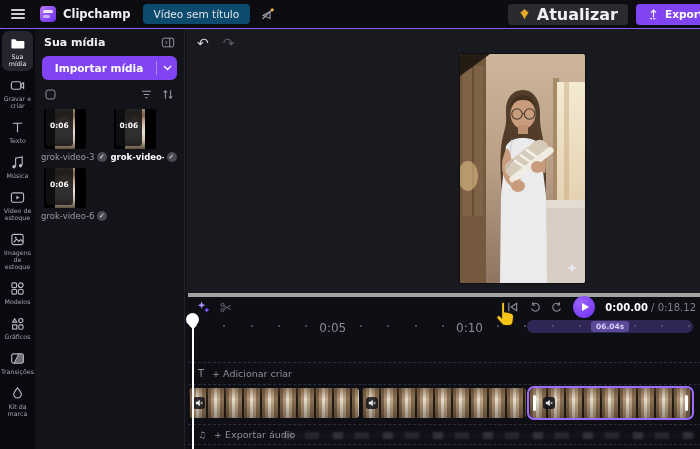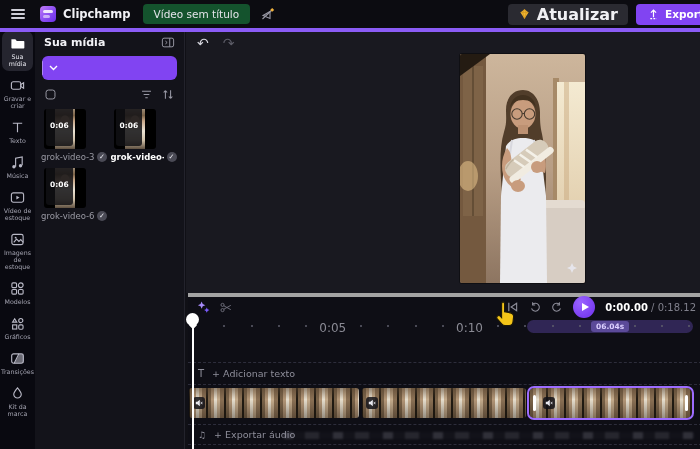--- a/index.html
+++ b/index.html
@@ -3,29 +3,29 @@
 <meta charset="utf-8">
 <style>
   html,body{margin:0;padding:0;background:#000;}
   .app{position:relative;width:700px;height:449px;overflow:hidden;background:#101016;
        font-family:"DejaVu Sans","Liberation Sans",sans-serif;color:#e8e8ee;
        -webkit-font-smoothing:antialiased;}
   svg{display:block}
 
   
   .topbar{position:absolute;left:0;top:0;width:700px;height:28px;background:#0c0c11;
-          border-bottom:4px solid #8b5cf6;display:flex;align-items:center;z-index:30;}
+          border-bottom:1px solid #8b5cf6;display:flex;align-items:center;z-index:30;}
   .hamburger{width:14px;height:10px;margin:0 15px 0 11px;display:flex;flex-direction:column;justify-content:space-between;cursor:pointer;}
   .hamburger i{display:block;height:1.6px;background:#cfcfd8;border-radius:1px;}
   .logo{width:16px;height:16px;border-radius:4px;margin-right:7px;
         background:linear-gradient(135deg,#c07bf7 0%,#8a4df2 55%,#6d2fe8 100%);position:relative;}
   .logo:before{content:"";position:absolute;left:3px;top:4px;width:10px;height:3px;background:rgba(255,255,255,.85);border-radius:1.5px;}
   .logo:after{content:"";position:absolute;left:3px;top:9px;width:7px;height:3px;background:rgba(255,255,255,.55);border-radius:1.5px;}
   .appname{font-size:11.5px;font-weight:bold;color:#f2f2f6;margin-right:12px;}
-  .title-pill{background:#14532d;border-radius:4px;padding:4px 11px;font-size:10.5px;color:#e4e4ea;cursor:text;}
+  .title-pill{background:#0c4a6e;border-radius:4px;padding:4px 11px;font-size:10.5px;color:#e4e4ea;cursor:text;}
   .wm-icon{margin-left:10px;cursor:pointer;}
   .tb-right{margin-left:auto;display:flex;align-items:center;gap:8px;}
   .btn-upgrade{display:flex;align-items:center;gap:6px;background:#2a2a31;border-radius:4px;
                height:21px;padding:0 10px;font-size:16px;font-weight:bold;color:#f0f0f4;cursor:pointer;}
   .btn-export{display:flex;align-items:center;gap:6px;background:#8144f2;border-radius:4px;
               height:21px;padding:0 12px;font-size:10.5px;font-weight:bold;color:#fff;cursor:pointer;
               width:70px;flex:0 0 auto;margin-right:-30px;}
 
   
   .sidebar{position:absolute;left:0;top:28px;width:35px;height:421px;background:#090910;
@@ -275,20 +275,21 @@
       <span class="mp-title">Sua mídia</span>
       <span class="mp-collapse">
         <svg width="14" height="13" viewBox="0 0 16 15">
           <rect x="1.5" y="2.5" width="13" height="10" rx="2" fill="none" stroke="currentColor" stroke-width="1.1"></rect>
           <line x1="10" y1="2.5" x2="10" y2="12.5" stroke="currentColor" stroke-width="1.1"></line>
           <path d="M5 5.8L7 7.5 5 9.2" fill="none" stroke="currentColor" stroke-width="1.1"></path>
         </svg>
       </span>
     </div>
     <div class="import-btn">
+      <span class="import-label">Importar mídia</span>
       <span class="import-split"></span>
       <span class="import-caret">
         <svg width="9" height="6" viewBox="0 0 9 6">
             <path d="M1 1l3.5 3.5L8 1" fill="none" stroke="#fff" stroke-width="1.4"></path>
           </svg>
       </span>
     </div>
     <div class="mp-tools">
       <span class="tool" style="margin-left:0">
         <svg width="13" height="13" viewBox="0 0 16 16">
@@ -458,21 +459,21 @@
         <span class="tick-dot" style="left: 390.9px;"></span>
         <span class="tick-dot" style="left: 445.6px;"></span>
         <span class="tick-dot" style="left: 472.95px;"></span>
         <span class="tick-dot" style="left: 500.3px;"></span>
         <span class="tick-label" style="left: 144.75px;">0:05</span>
         <span class="tick-label" style="left: 281.5px; text-align: center;">0:10</span>
       </div>
 
     <div class="track-text">
       <span class="t-ic">T</span>
-      <span class="track-label">+ Adicionar texto</span>
+      <span class="track-label">+ Adicionar criar</span>
     </div>
 
     <div class="track-video" id="track-video">
         <div class="clip" style="left: 1px; width: 170px;">
           <span class="spk">
             <svg width="8" height="8" viewBox="0 0 10 10">
               <path d="M1 3.5h2L6 1v8L3 6.5H1z" fill="#e8e8ee"></path>
               <path d="M7.2 3.5l2 3m0-3l-2 3" stroke="#e8e8ee" stroke-width=".9"></path>
             </svg>
           </span>

